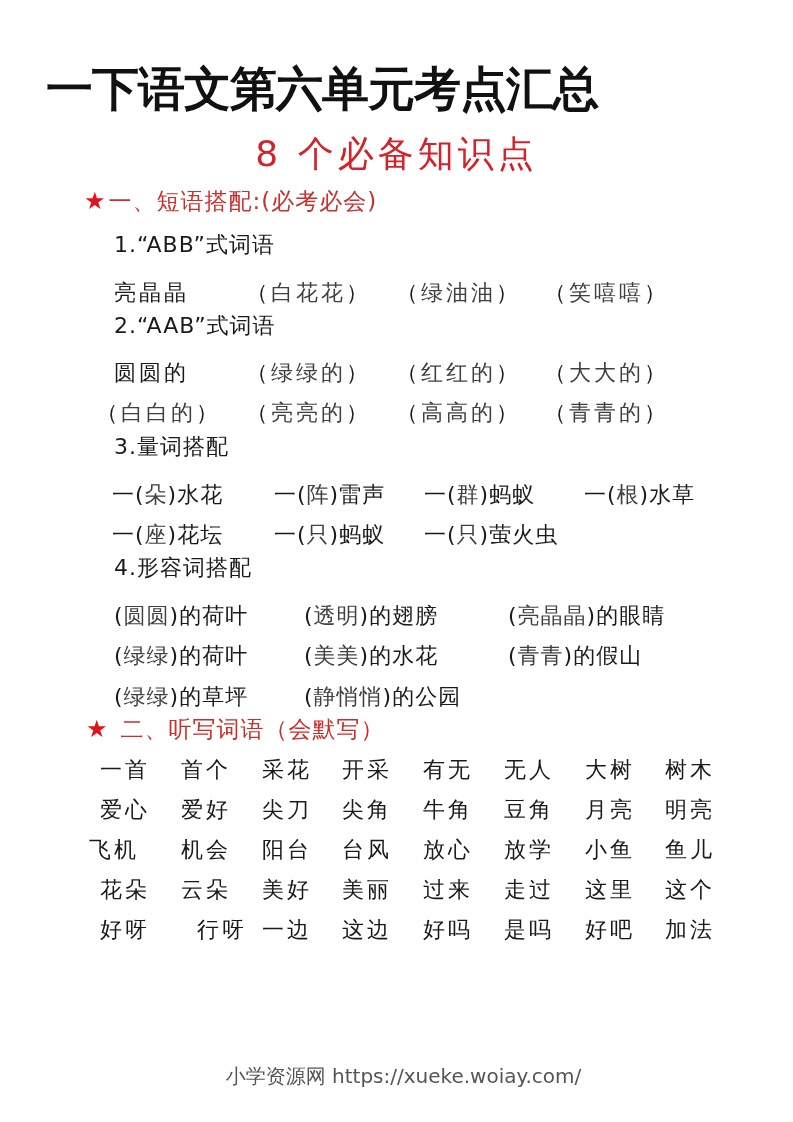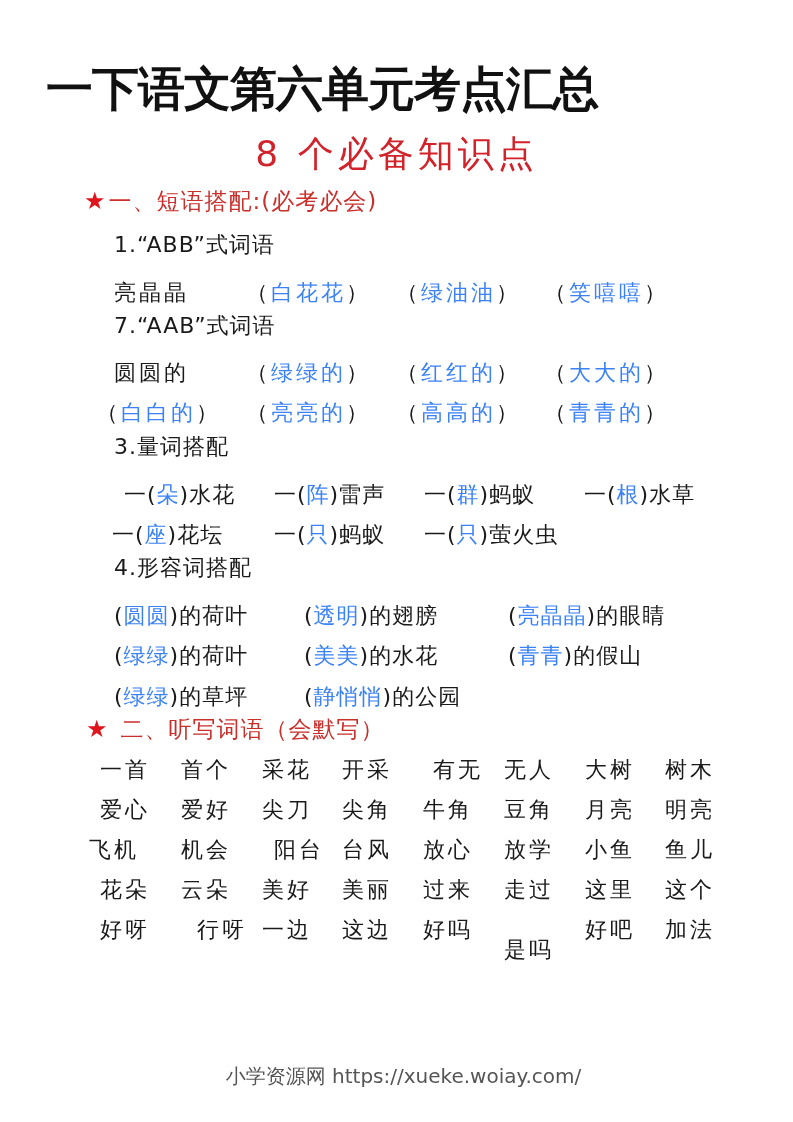--- a/index.html
+++ b/index.html
@@ -16,21 +16,21 @@
   }
   .subtitle {
     left: 0; width: 793px; top: 130px; text-align: center;
     font-size: 36px; color: #d2222a; letter-spacing: 4px;
   }
   .sec-head {
     font-size: 23px; color: #c9302c; letter-spacing: 1px;
   }
   .star { color: #e0141c; font-size: 24px; margin-right: 2px; }
   .line { font-size: 22px; letter-spacing: 3px; color: #1a1a1a; margin-top: 8px; }
-  .red { color: #3b82f6; }
+  .red { color: #404040; }
   .sub { font-size: 22px; letter-spacing: 1px; }
   .cell { position: absolute; font-size: 22px; letter-spacing: 3px; }
   .footer {
     left: 0; width: 793px; top: 1063px; text-align: center;
     font-size: 20px; color: #555; padding-left: 7px;
   }
 </style>
 </head>
 <body>
 
@@ -40,32 +40,32 @@
 <div class="abs sec-head" style="left:84px; top:186px;">
   <span class="star">★</span><span>一、短语搭配:(必考必会)</span>
 </div>
 
 <div class="abs sub" style="left:114px; top:230px;text-align:center;">1.“ABB”式词语</div>
 <div class="abs line" style="left:114px; top:270px;">亮晶晶</div>
 <div class="abs line" style="left:246px; top:270px;">（<span class="red">白花花</span>）</div>
 <div class="abs line" style="left:396px; top:270px;">（<span class="red">绿油油</span>）</div>
 <div class="abs line" style="left:544px; top:270px;">（<span class="red">笑嘻嘻</span>）</div>
 
-<div class="abs sub" style="left:114px; top:311px;">7.“AAB”式词语</div>
+<div class="abs sub" style="left:114px; top:311px;">2.“AAB”式词语</div>
 <div class="abs line" style="left:114px; top:350px;">圆圆的</div>
 <div class="abs line" style="left:246px; top:350px;">（<span class="red">绿绿的</span>）</div>
 <div class="abs line" style="left:396px; top:350px;">（<span class="red">红红的</span>）</div>
 <div class="abs line" style="left:544px; top:350px;">（<span class="red">大大的</span>）</div>
 <div class="abs line" style="left:96px; top:390px;">（<span class="red">白白的</span>）</div>
 <div class="abs line" style="left:246px; top:390px;">（<span class="red">亮亮的</span>）</div>
 <div class="abs line" style="left:396px; top:390px;">（<span class="red">高高的</span>）</div>
 <div class="abs line" style="left:544px; top:390px;">（<span class="red">青青的</span>）</div>
 
 <div class="abs sub" style="left:114px; top:432px;">3.量词搭配</div>
-<div class="abs line" style="left:124px; top:472px; letter-spacing:1px;text-align:center;"><span>一</span>(<span class="red">朵</span>)<span>水花</span></div>
+<div class="abs line" style="left:112px; top:472px; letter-spacing:1px;text-align:center;"><span>一</span>(<span class="red">朵</span>)<span>水花</span></div>
 <div class="abs line" style="left:274px; top:472px; letter-spacing:1px;"><span>一</span>(<span class="red">阵</span>)<span>雷声</span></div>
 <div class="abs line" style="left:424px; top:472px; letter-spacing:1px;"><span>一</span>(<span class="red">群</span>)<span>蚂蚁</span></div>
 <div class="abs line" style="left:584px; top:472px; letter-spacing:1px;"><span>一</span>(<span class="red">根</span>)<span>水草</span></div>
 <div class="abs line" style="left:112px; top:512px; letter-spacing:1px;"><span>一</span>(<span class="red">座</span>)<span>花坛</span></div>
 <div class="abs line" style="left:274px; top:512px; letter-spacing:1px;"><span>一</span>(<span class="red">只</span>)<span>蚂蚁</span></div>
 <div class="abs line" style="left:424px; top:512px; letter-spacing:1px;"><span>一</span>(<span class="red">只</span>)<span>萤火虫</span></div>
 
 <div class="abs sub" style="left:114px; top:553px;">4.形容词搭配</div>
 <div class="abs line" style="left:114px; top:593px; letter-spacing:1px;">(<span class="red">圆圆</span>)<span>的荷叶</span></div>
 <div class="abs line" style="left:304px; top:593px; letter-spacing:1px;">(<span class="red">透明</span>)<span>的翅膀</span></div>
@@ -78,51 +78,51 @@
 
 <div class="abs sec-head" style="left:86px; top:714px;">
   <span class="star" style="margin-right:12px;">★</span><span>二、听写词语（会默写）</span>
 </div>
 
 <div id="dictation-grid">
     <div class="cell" style="left: 100px; top: 755px;">一首</div>
     <div class="cell" style="left: 181px; top: 755px;">首个</div>
     <div class="cell" style="left: 262px; top: 755px;">采花</div>
     <div class="cell" style="left: 342px; top: 755px;">开采</div>
-    <div class="cell" style="left: 433px; top: 755px;">有无</div>
+    <div class="cell" style="left: 423px; top: 755px;">有无</div>
     <div class="cell" style="left: 504px; top: 755px; text-align: right;">无人</div>
     <div class="cell" style="left: 585px; top: 755px;">大树</div>
     <div class="cell" style="left: 665px; top: 755px;">树木</div>
     <div class="cell" style="left: 100px; top: 795px;">爱心</div>
     <div class="cell" style="left: 181px; top: 795px;">爱好</div>
     <div class="cell" style="left: 262px; top: 795px;">尖刀</div>
     <div class="cell" style="left: 342px; top: 795px;">尖角</div>
     <div class="cell" style="left: 423px; top: 795px;">牛角</div>
     <div class="cell" style="left: 504px; top: 795px;">豆角</div>
     <div class="cell" style="left: 585px; top: 795px;">月亮</div>
     <div class="cell" style="left: 665px; top: 795px;">明亮</div>
     <div class="cell" style="left: 89px; top: 835px;">飞机</div>
     <div class="cell" style="left: 181px; top: 835px;">机会</div>
-    <div class="cell" style="left: 262px; top: 835px; margin-left: 12px;">阳台</div>
+    <div class="cell" style="left: 262px; top: 835px;">阳台</div>
     <div class="cell" style="left: 342px; top: 835px;">台风</div>
     <div class="cell" style="left: 423px; top: 835px;">放心</div>
     <div class="cell" style="left: 504px; top: 835px;">放学</div>
     <div class="cell" style="left: 585px; top: 835px;">小鱼</div>
     <div class="cell" style="left: 665px; top: 835px;">鱼儿</div>
     <div class="cell" style="left: 100px; top: 875px;">花朵</div>
     <div class="cell" style="left: 181px; top: 875px;">云朵</div>
     <div class="cell" style="left: 262px; top: 875px;">美好</div>
     <div class="cell" style="left: 342px; top: 875px;">美丽</div>
     <div class="cell" style="left: 423px; top: 875px;">过来</div>
     <div class="cell" style="left: 504px; top: 875px;">走过</div>
     <div class="cell" style="left: 585px; top: 875px;">这里</div>
     <div class="cell" style="left: 665px; top: 875px;">这个</div>
     <div class="cell" style="left: 100px; top: 915px;">好呀</div>
     <div class="cell" style="left: 181px; top: 915px; margin-left: 16px;">行呀</div>
     <div class="cell" style="left: 262px; top: 915px;">一边</div>
     <div class="cell" style="left: 342px; top: 915px;">这边</div>
     <div class="cell" style="left: 423px; top: 915px;">好吗</div>
-    <div class="cell" style="left: 504px; top: 915px; margin-top: 20px;">是吗</div>
+    <div class="cell" style="left: 504px; top: 915px;">是吗</div>
     <div class="cell" style="left: 585px; top: 915px;">好吧</div>
     <div class="cell" style="left: 665px; top: 915px;">加法</div>
   </div>
 
 <div class="abs footer">小学资源网 https://xueke.woiay.com/</div>
 
 </body></html>

